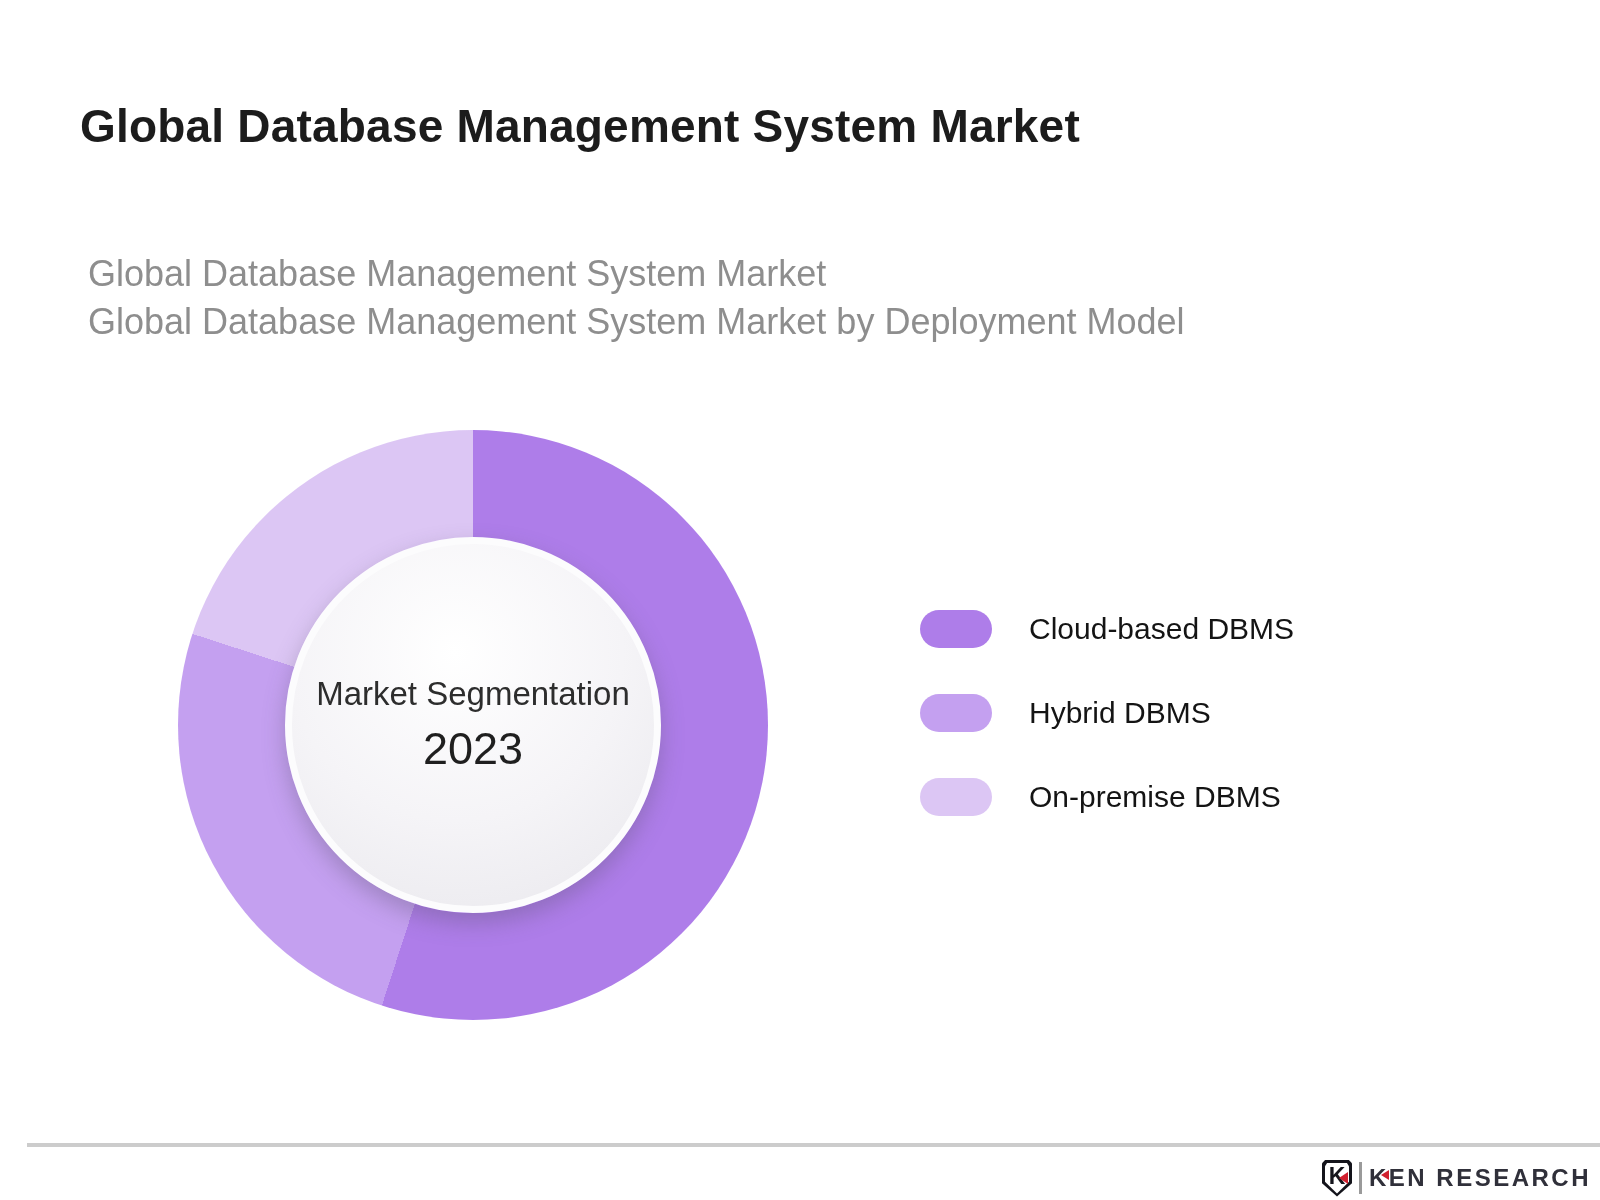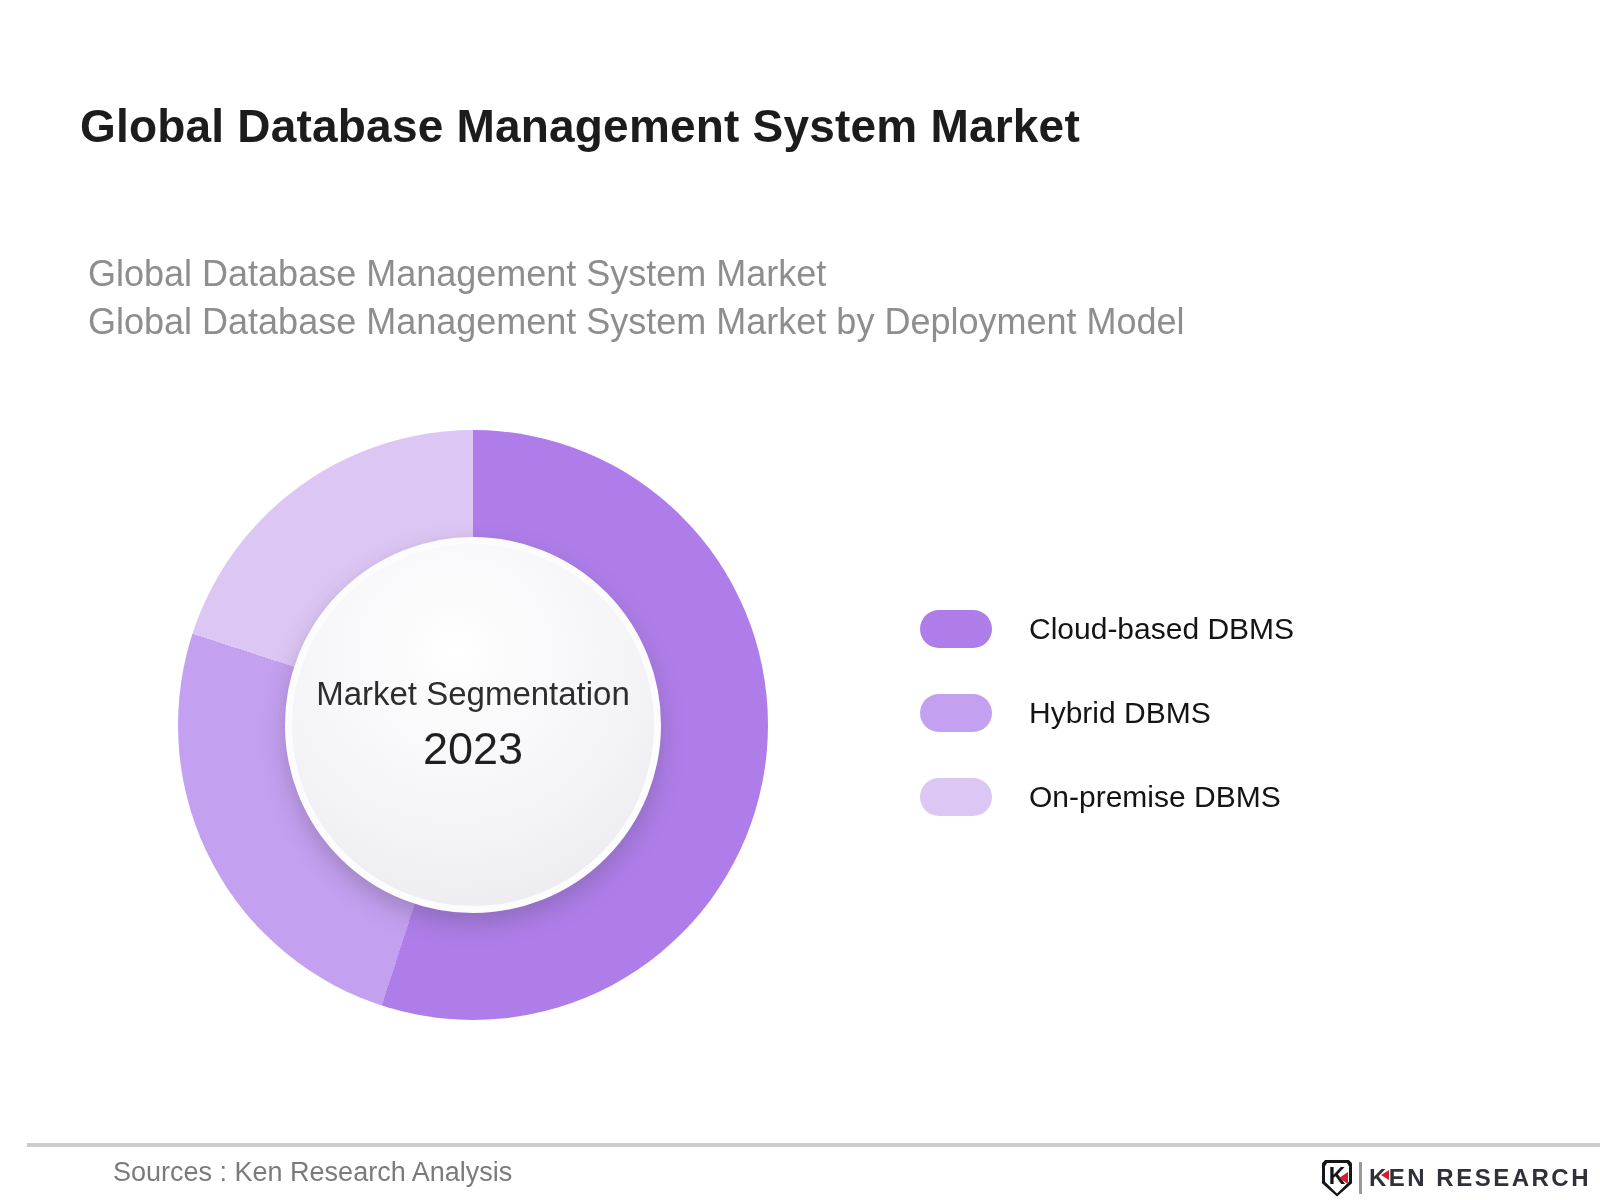--- a/index.html
+++ b/index.html
@@ -85,21 +85,20 @@
       <span class="legend-label">Hybrid DBMS</span>
     </div>
     <div class="legend-item">
       <span class="swatch" style="background: rgb(220, 198, 244);"></span>
       <span class="legend-label">On-premise DBMS</span>
     </div>
   </div>
 
   <div class="divider"></div>
 
-  <div class="sources">Sources : Ken Research Analysis</div>
 
   <div class="logo">
     <div class="shield">
       <div class="shield-inner">
         <span class="shield-k">K</span>
       </div>
       <span class="tri" style="border-right-color: rgb(208, 31, 46);"></span>
     </div>
     <div class="logo-bar"></div>
     <div class="brand"><span class="brand-k"><span>K</span><span class="tri" style="border-right-color: rgb(208, 31, 46);"></span></span><span>EN RESEARCH</span></div>

